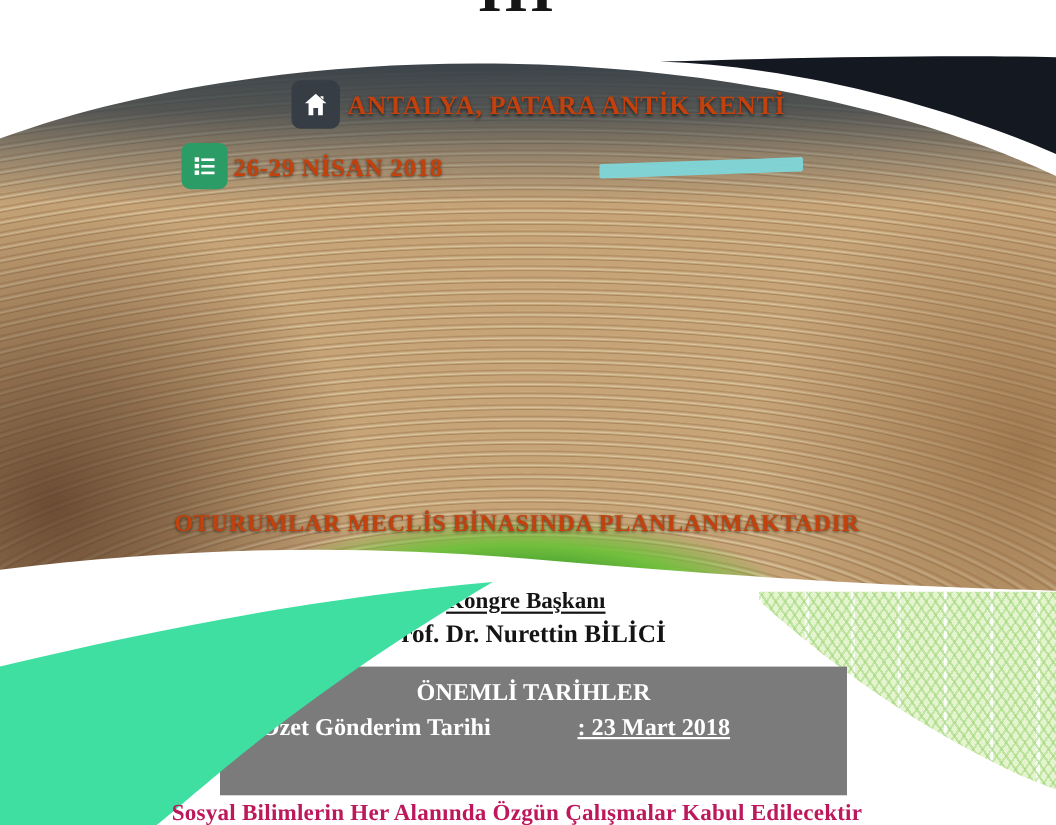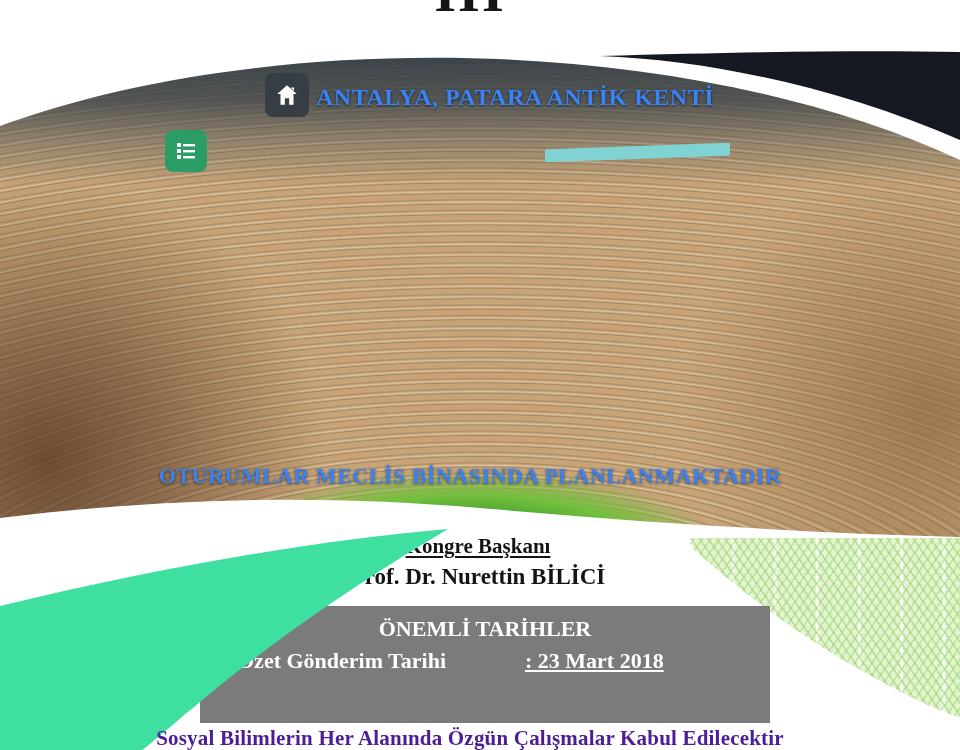--- a/index.html
+++ b/index.html
@@ -32,21 +32,21 @@
     background:
       repeating-linear-gradient(55deg, rgba(150,210,110,.5) 0 2px, rgba(0,0,0,0) 2px 7px),
       repeating-linear-gradient(-55deg, rgba(150,210,110,.42) 0 2px, rgba(0,0,0,0) 2px 7px),
       repeating-linear-gradient(90deg, rgba(255,255,255,.85) 0 3px, rgba(0,0,0,0) 3px 42px),
       var(--pattern-green,#e4f4cf);}
 
   
   .badge{position:absolute;border-radius:8px;display:flex;align-items:center;justify-content:center;}
   .badge-home{left:265px;top:73px;width:44px;height:44px;background:#363d44;}
   .badge-list{left:165px;top:130px;width:42px;height:42px;background:var(--icon-green,#2c9c66);}
-  .photo-label{position:absolute;color:#3b82f6;font-weight:bold;letter-spacing:.5px;
+  .photo-label{position:absolute;color:#c2410c;font-weight:bold;letter-spacing:.5px;
                text-shadow:0 1px 3px rgba(0,0,0,.6);white-space:nowrap;}
   .loc{left:316px;top:84px;font-size:24px;}
   .date{left:212px;top:140px;font-size:23px;}
   .venue{left:0;top:463px;width:940px;text-align:center;font-size:22px;}
 
   
   .president{position:absolute;left:0;top:534px;width:956px;text-align:center;color:#141414;}
   .president .p-title{font-size:21px;font-weight:bold;text-decoration:underline;
                       text-decoration-thickness:2px;text-underline-offset:3px;}
   .president .p-name{font-size:23px;font-weight:bold;margin-top:5px;}
@@ -55,21 +55,21 @@
   .panel{position:absolute;left:200px;top:606px;width:570px;height:117px;
          background:var(--panel-gray,#7b7b7b);color:#fff;}
   .panel-heading{margin-top:10px;text-align:center;font-size:22px;font-weight:bold;
                  text-decoration-thickness:2px;text-underline-offset:4px;}
   .panel-row{display:flex;margin:6px 0 0 37px;font-size:22px;font-weight:bold;}
   .panel-row .lbl{width:288px;}
   .panel-row .val{flex:1;text-decoration:underline;}
 
   
   .footer-note{position:absolute;left:0;top:726px;width:940px;text-align:center;
-               font-size:21px;font-weight:bold;color:#4c1d95;letter-spacing:.2px;}
+               font-size:21px;font-weight:bold;color:#be185d;letter-spacing:.2px;}
 </style>
 </head>
 <body>
 
 <div class="page">
 
   <div class="photo"></div>
   <div class="sea"></div>
 
   <svg class="shapes" viewBox="0 0 960 750">
@@ -96,20 +96,21 @@
   <div class="badge badge-list">
     <svg width="24" height="24" viewBox="0 0 24 24">
       <rect x="3" y="4" width="4" height="4" fill="#ffffff"></rect>
         <rect x="9" y="5" width="12" height="2.4" fill="#ffffff"></rect>
       <rect x="3" y="10" width="4" height="4" fill="#ffffff"></rect>
         <rect x="9" y="11" width="12" height="2.4" fill="#ffffff"></rect>
       <rect x="3" y="16" width="4" height="4" fill="#ffffff"></rect>
         <rect x="9" y="17" width="12" height="2.4" fill="#ffffff"></rect>
     </svg>
   </div>
+  <div class="photo-label date">26-29 NİSAN 2018</div>
 
   <div class="photo-label venue">OTURUMLAR MECLİS BİNASINDA PLANLANMAKTADIR</div>
 
   <div class="president">
     <div class="p-title">Kongre Başkanı</div>
     <div class="p-name">Prof. Dr. Nurettin BİLİCİ</div>
   </div>
 
   <div class="panel">
     <div class="panel-heading">ÖNEMLİ TARİHLER</div>

